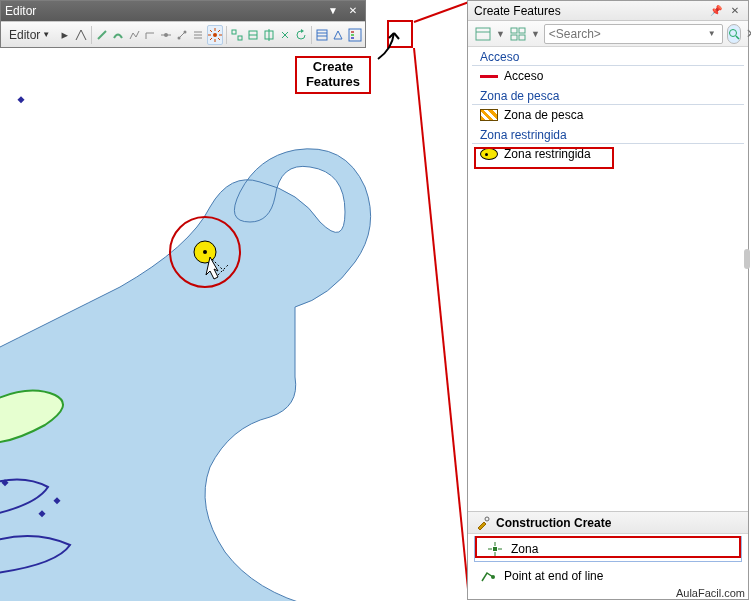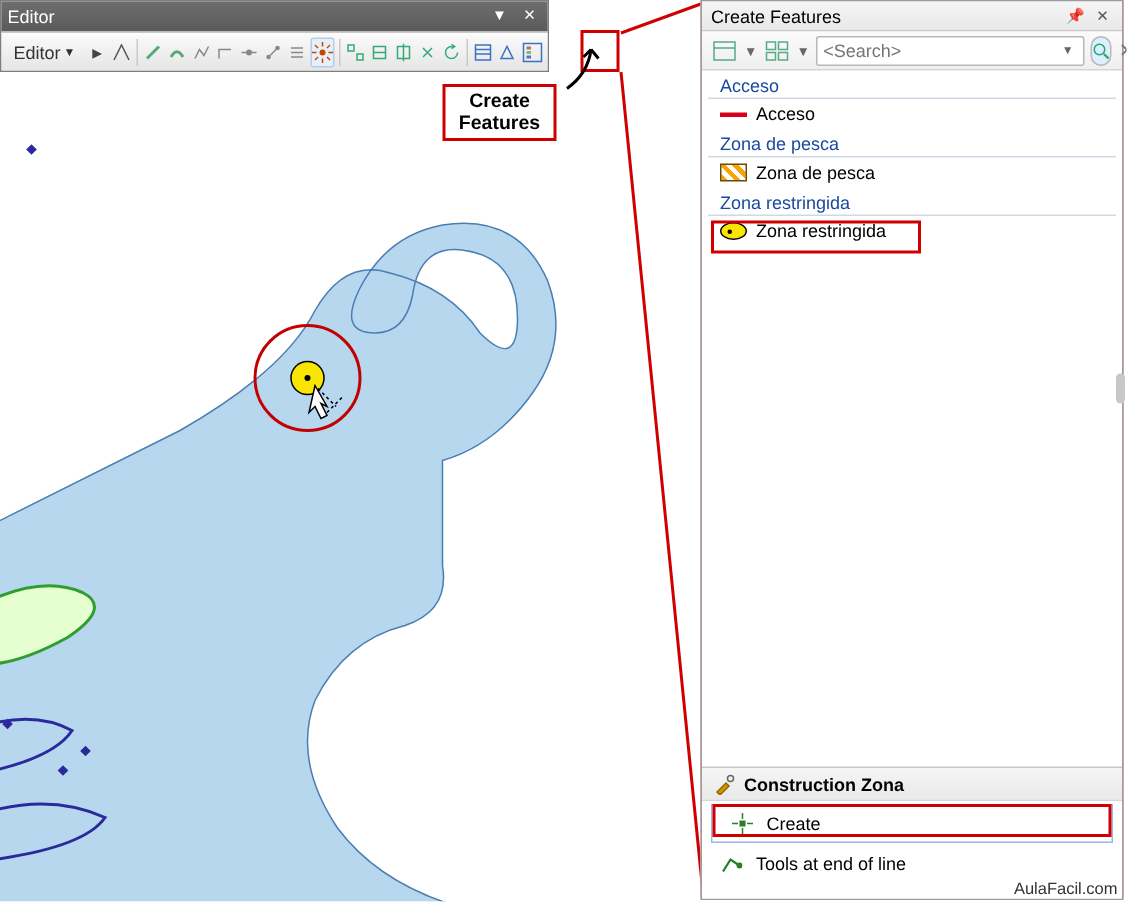--- a/index.html
+++ b/index.html
@@ -386,41 +386,41 @@
   <div class="red-box" style="left:6px; top:146px; width:140px; height:22px"></div>
 
   <div class="scroll-thumb"></div>
 
   <div class="cf-lower">
     <div class="cf-lower-title">
       <svg width="14" height="14">
           <path d="M2 12 L8 6 L10 8 L4 14 Z" fill="#c90" stroke="#960"></path>
           <circle cx="11" cy="3" r="2" fill="none" stroke="#666"></circle>
         </svg>
-      <span>Construction Zona</span>
+      <span>Construction Create</span>
     </div>
     <div class="ct-row selected">
       <span class="ct-icon">
         <svg width="14" height="14">
             <rect x="5" y="5" width="4" height="4" fill="#2a7d2a"></rect>
             <line x1="7" y1="0" x2="7" y2="4" stroke="#2a7d2a"></line>
             <line x1="7" y1="10" x2="7" y2="14" stroke="#2a7d2a"></line>
             <line x1="0" y1="7" x2="4" y2="7" stroke="#2a7d2a"></line>
             <line x1="10" y1="7" x2="14" y2="7" stroke="#2a7d2a"></line>
           </svg>
       </span>
-      <span>Create</span>
+      <span>Zona</span>
     </div>
     <div class="ct-row">
       <span class="ct-icon">
         <svg width="14" height="14">
             <path d="M1 12 L6 4 L12 8" fill="none" stroke="#2a7d2a" stroke-width="1.5"></path>
             <circle cx="12" cy="8" r="2" fill="#2a7d2a"></circle>
           </svg>
       </span>
-      <span>Tools at end of line</span>
+      <span>Point at end of line</span>
     </div>
   </div>
 
   <div class="red-box" style="left:7px; top:535px; width:266px; height:22px"></div>
 </div>
 
 <div class="watermark">AulaFacil.com</div>
 
 </body></html>

